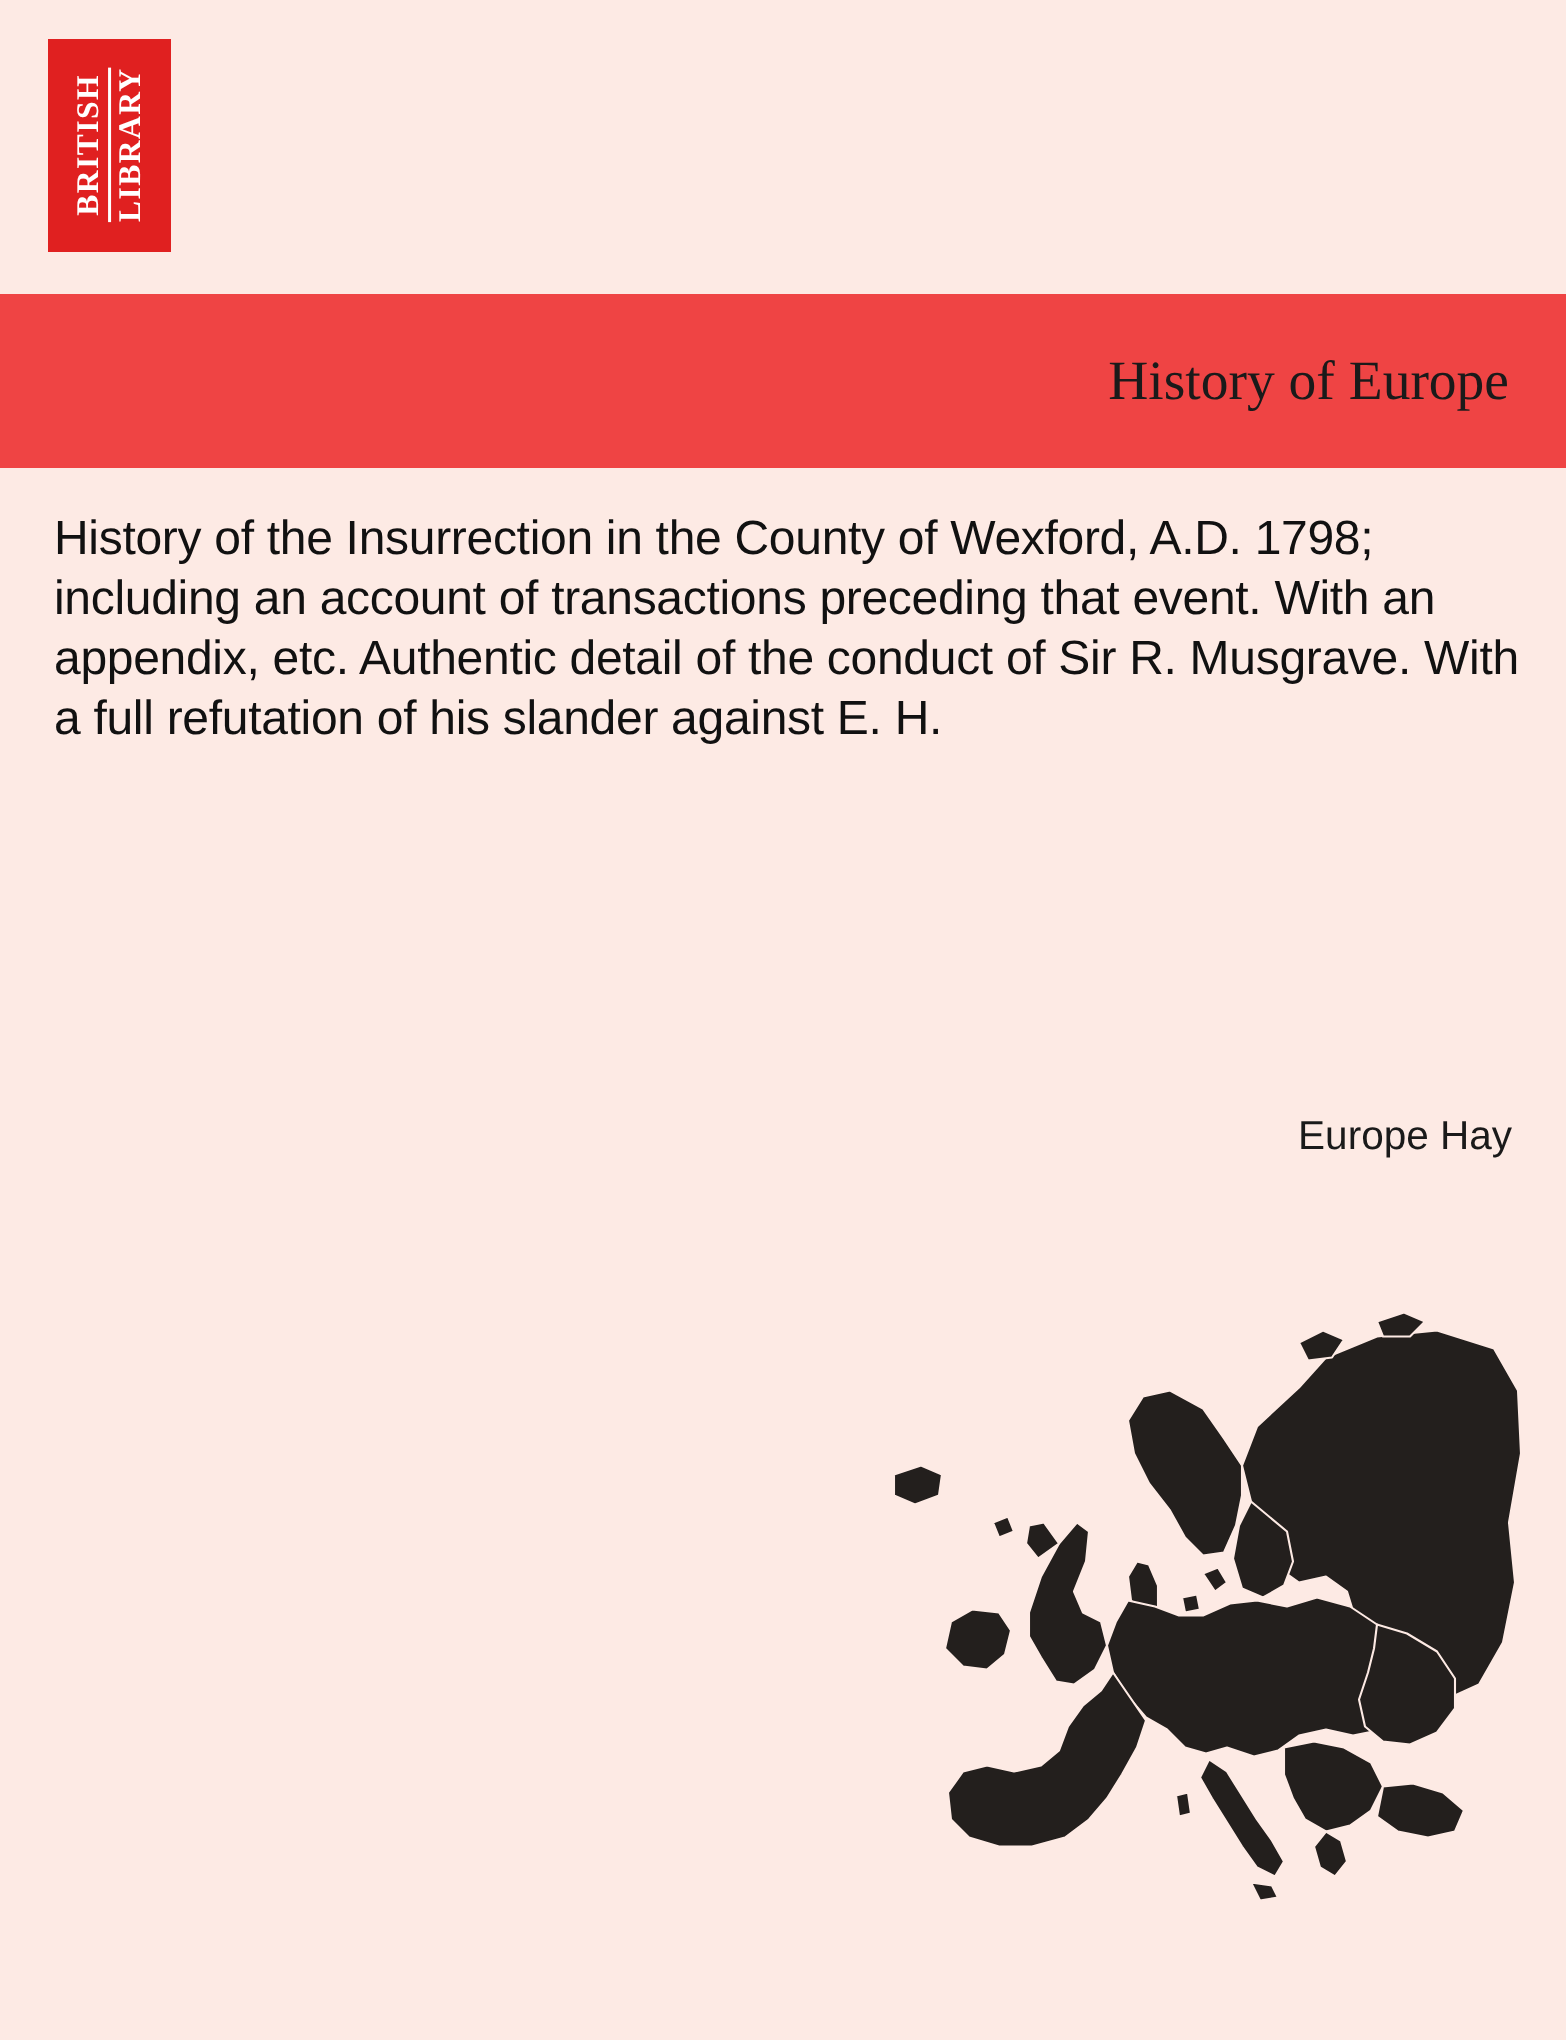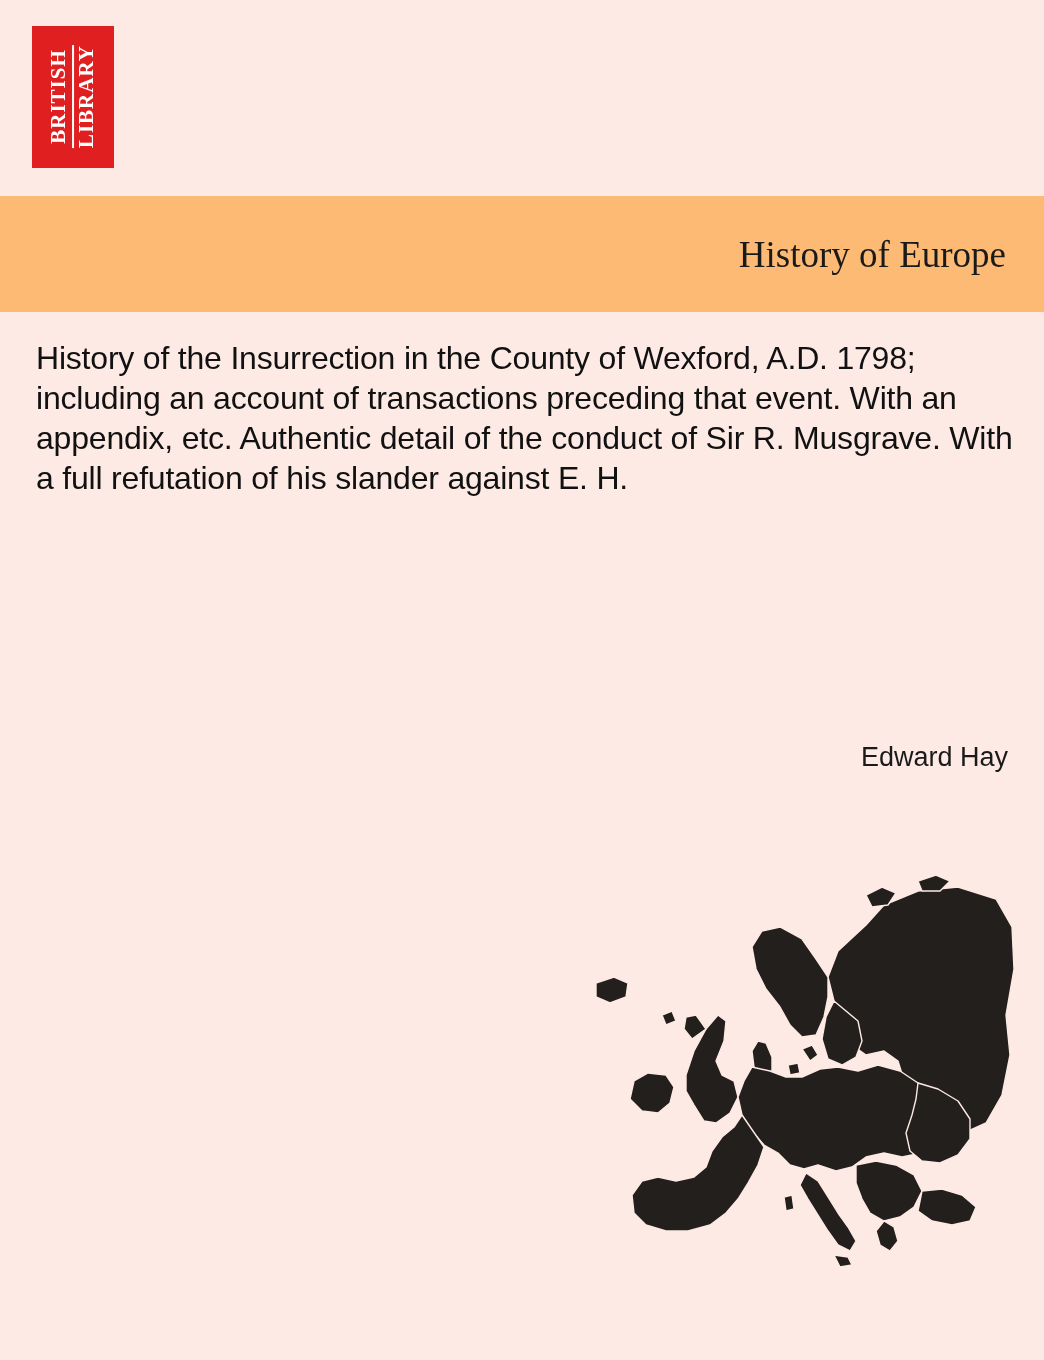--- a/index.html
+++ b/index.html
@@ -51,21 +51,21 @@
     margin-top: 1px;
   }
 
   
   .series-band {
     position: absolute;
     left: 0;
     top: 196px;
     width: 1044px;
     height: 116px;
-    background: #fdba74;
+    background: #ef4444;
     display: flex;
     align-items: center;
     justify-content: flex-end;
   }
   .series-title {
     font-family: "Liberation Serif", serif;
     font-size: 37px;
     color: #1a1a1a;
     padding-right: 38px;
     white-space: nowrap;
@@ -116,21 +116,21 @@
     <span class="bl-logo-line2">LIBRARY</span>
   </div>
 </div>
 
 <div class="series-band">
   <div class="series-title">History of Europe</div>
 </div>
 
 <div class="book-title">History of the Insurrection in the County of Wexford, A.D. 1798; including an account of transactions preceding that event. With an appendix, etc. Authentic detail of the conduct of Sir R. Musgrave. With a full refutation of his slander against E. H.</div>
 
-<div class="author">Edward Hay</div>
+<div class="author">Europe Hay</div>
 
 <div class="map-wrap">
   <svg viewBox="0 0 452 430" xmlns="http://www.w3.org/2000/svg">
     <g fill="#231f1d" stroke="#fdeae4" stroke-width="1.4" stroke-linejoin="round">
 
       <path d="M300 60 L318 40 L352 26 L392 22 L430 34 L446 62 L448 104 L440 150 L444 190 L436 230 L420 258 L398 268 L372 262 L352 246 L340 222 L332 196 L318 186 L300 190 L286 180 L276 160 L268 136 L262 112 L272 86 Z"></path>
 
       <path d="M262 112 L250 94 L236 74 L214 62 L196 66 L186 82 L190 104 L200 124 L214 142 L224 160 L236 172 L250 170 L258 152 L262 132 Z"></path>
 
       <path d="M268 136 L260 152 L256 174 L262 194 L276 200 L290 192 L296 176 L292 156 Z"></path>

